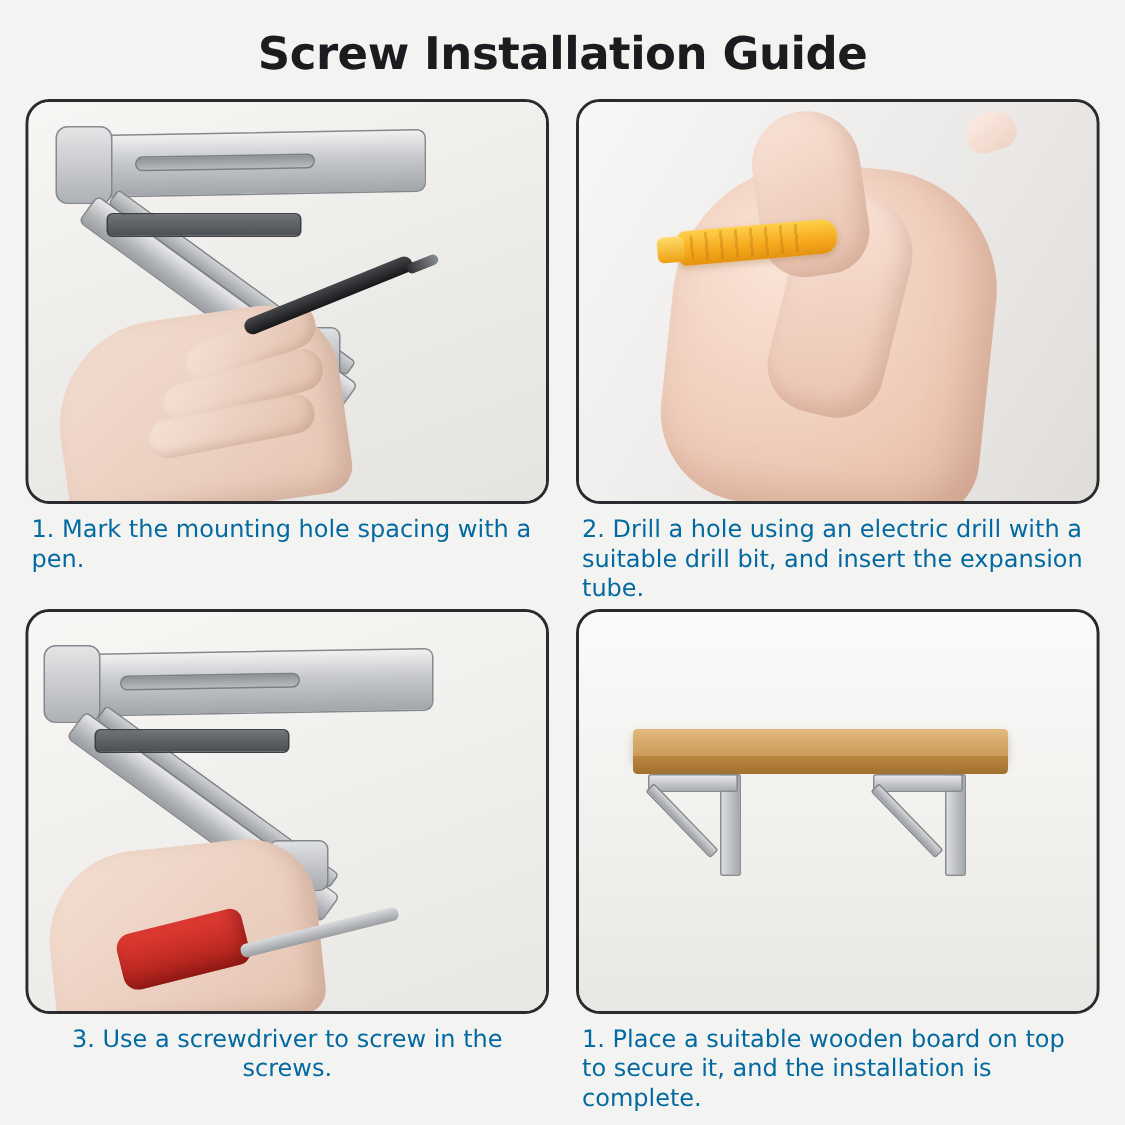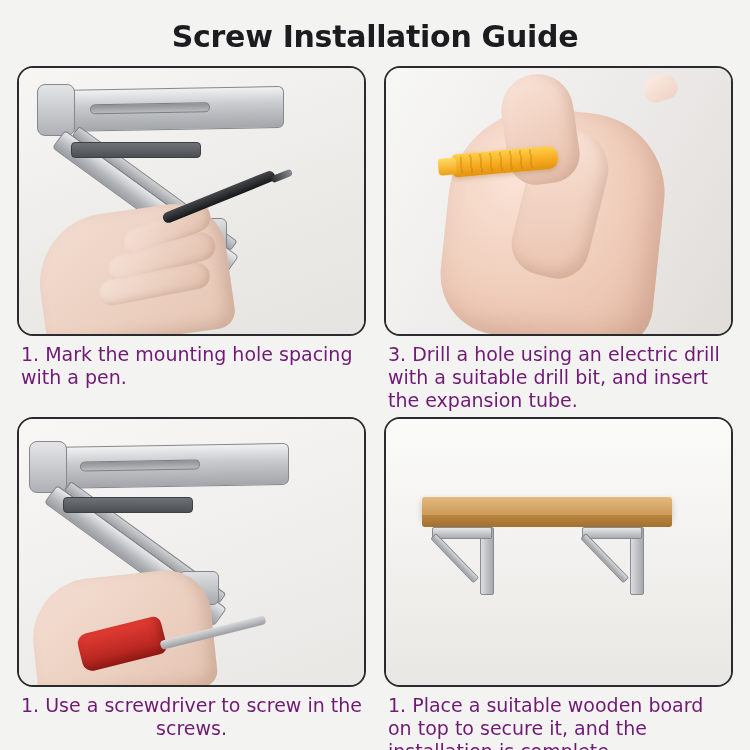--- a/index.html
+++ b/index.html
@@ -38,23 +38,23 @@
   .photo {
     width: 100%;
     height: 270px;
     border: 2px solid #2b2b2f;
     border-radius: 16px;
     overflow: hidden;
     position: relative;
     background: #efeeec;
   }
   .caption {
-    font-size: 19px;
+    font-size: 16px;
     line-height: 1.22;
-    color: #701a75;
+    color: #0369a1;
     text-align: center;
     padding: 7px 4px 0 4px;
     width: 100%;
   }
   .cap-left { text-align: left; }
   .cap-center { text-align: center; }
 
   
   .p1-bg { position:absolute; inset:0; background: linear-gradient(160deg,#f7f6f4 0%,#eceae7 60%,#e6e4e1 100%); }
   .brk { position:absolute; }
@@ -261,42 +261,42 @@
       <div class="photo">
         <div class="p2-bg"></div>
         <div class="p2-hand"></div>
         <div class="p2-thumb"></div>
         <div class="p2-index">
             <div class="nail"></div>
           </div>
         <div class="anchor"></div>
         <div class="anchor-ribs"></div>
       </div>
-      <div class="caption cap-left">3. Drill a hole using an electric drill with a suitable drill bit, and insert the expansion tube.</div>
+      <div class="caption cap-left">2. Drill a hole using an electric drill with a suitable drill bit, and insert the expansion tube.</div>
     </div>
 
     <div class="cell">
       <div class="photo">
         <div class="p3-bg"></div>
         <div class="brk">
 
           <div class="brk-arm" style="left:20px; top:26px; width:250px;">
               <div class="slot"></div>
             </div>
           <div class="brk-knuckle" style="left:10px; top:22px;"></div>
           <div class="brk-diag" style="left:38px; top:66px; width:210px;"></div>
           <div class="brk-diag2" style="left:52px; top:62px; width:192px;"></div>
           <div class="brk-bar" style="left:44px; top:78px;"></div>
           <div class="brk-piv" style="left:160px; top:152px;"></div>
         </div>
         <div class="p3-hand"></div>
         <div class="sd-handle"></div>
         <div class="sd-shaft"></div>
       </div>
-      <div class="caption cap-center">1. Use a screwdriver to screw in the screws.</div>
+      <div class="caption cap-center">3. Use a screwdriver to screw in the screws.</div>
     </div>
 
     <div class="cell">
       <div class="photo">
         <div class="p4-bg"></div>
         <div class="board"></div>
         <div class="board-front"></div>
         <div class="shelf-brk" style="left:46px;">
           <div class="sb-v"></div>
             <div class="sb-h"></div>

